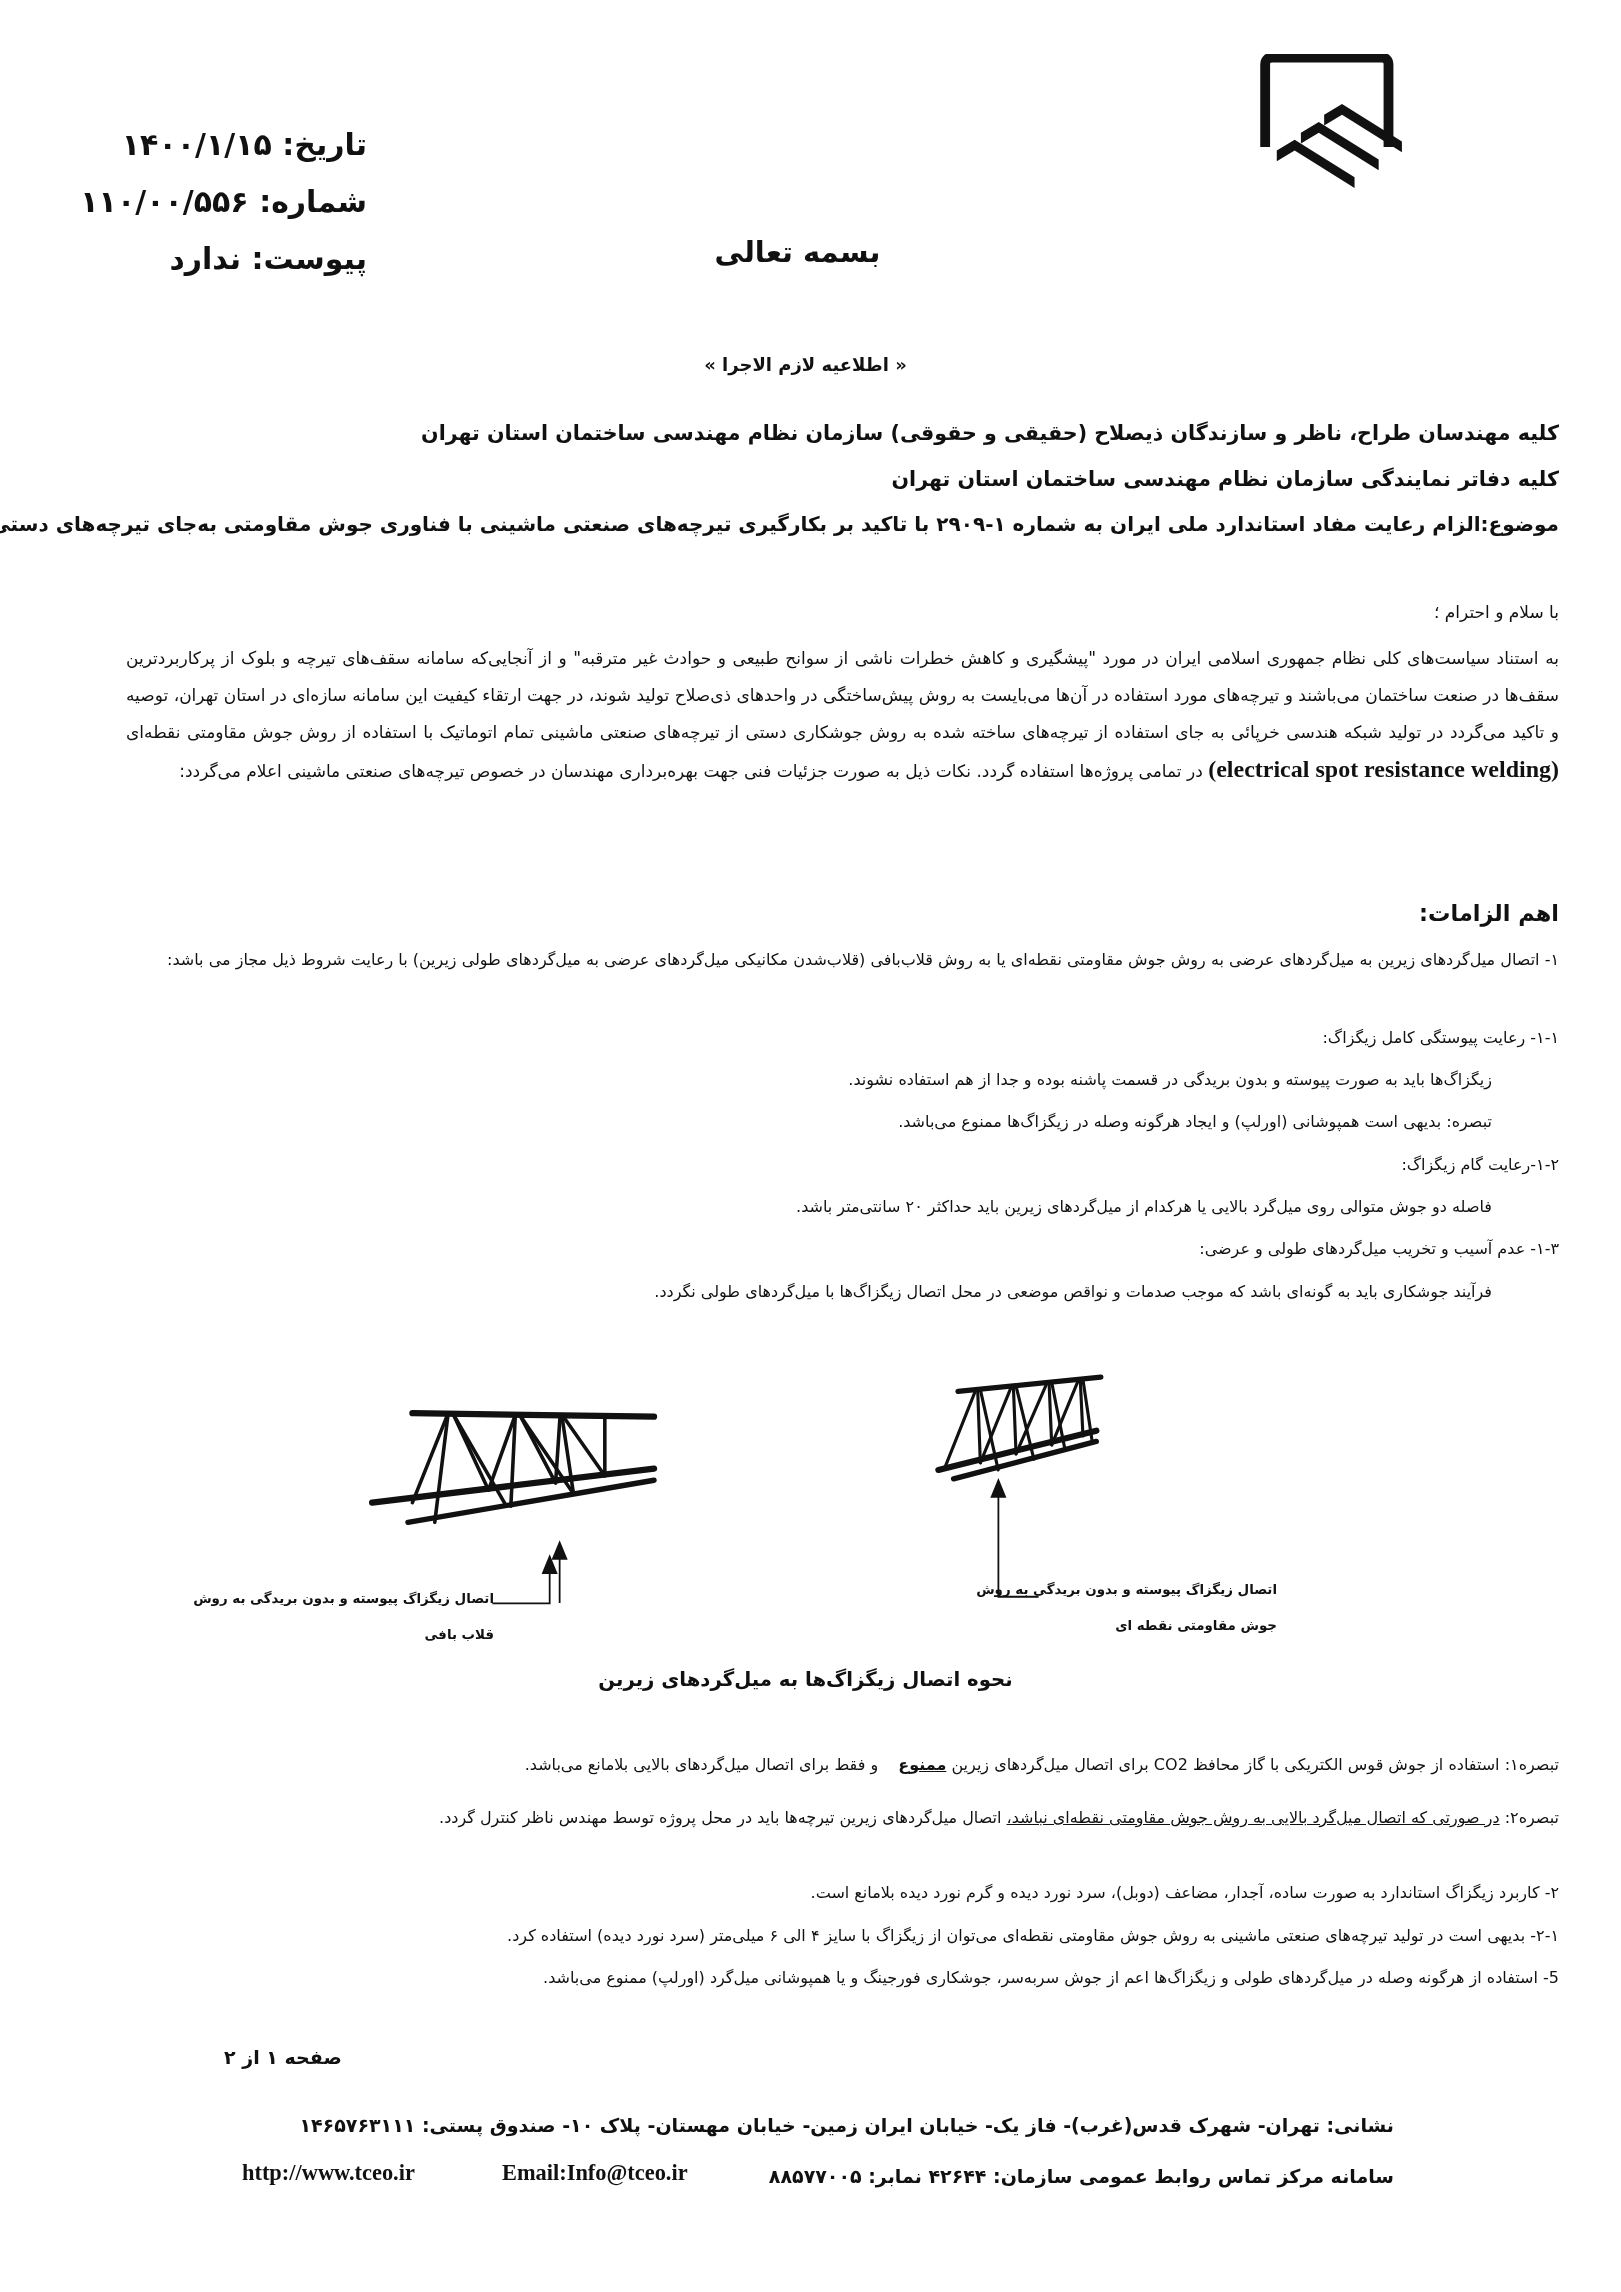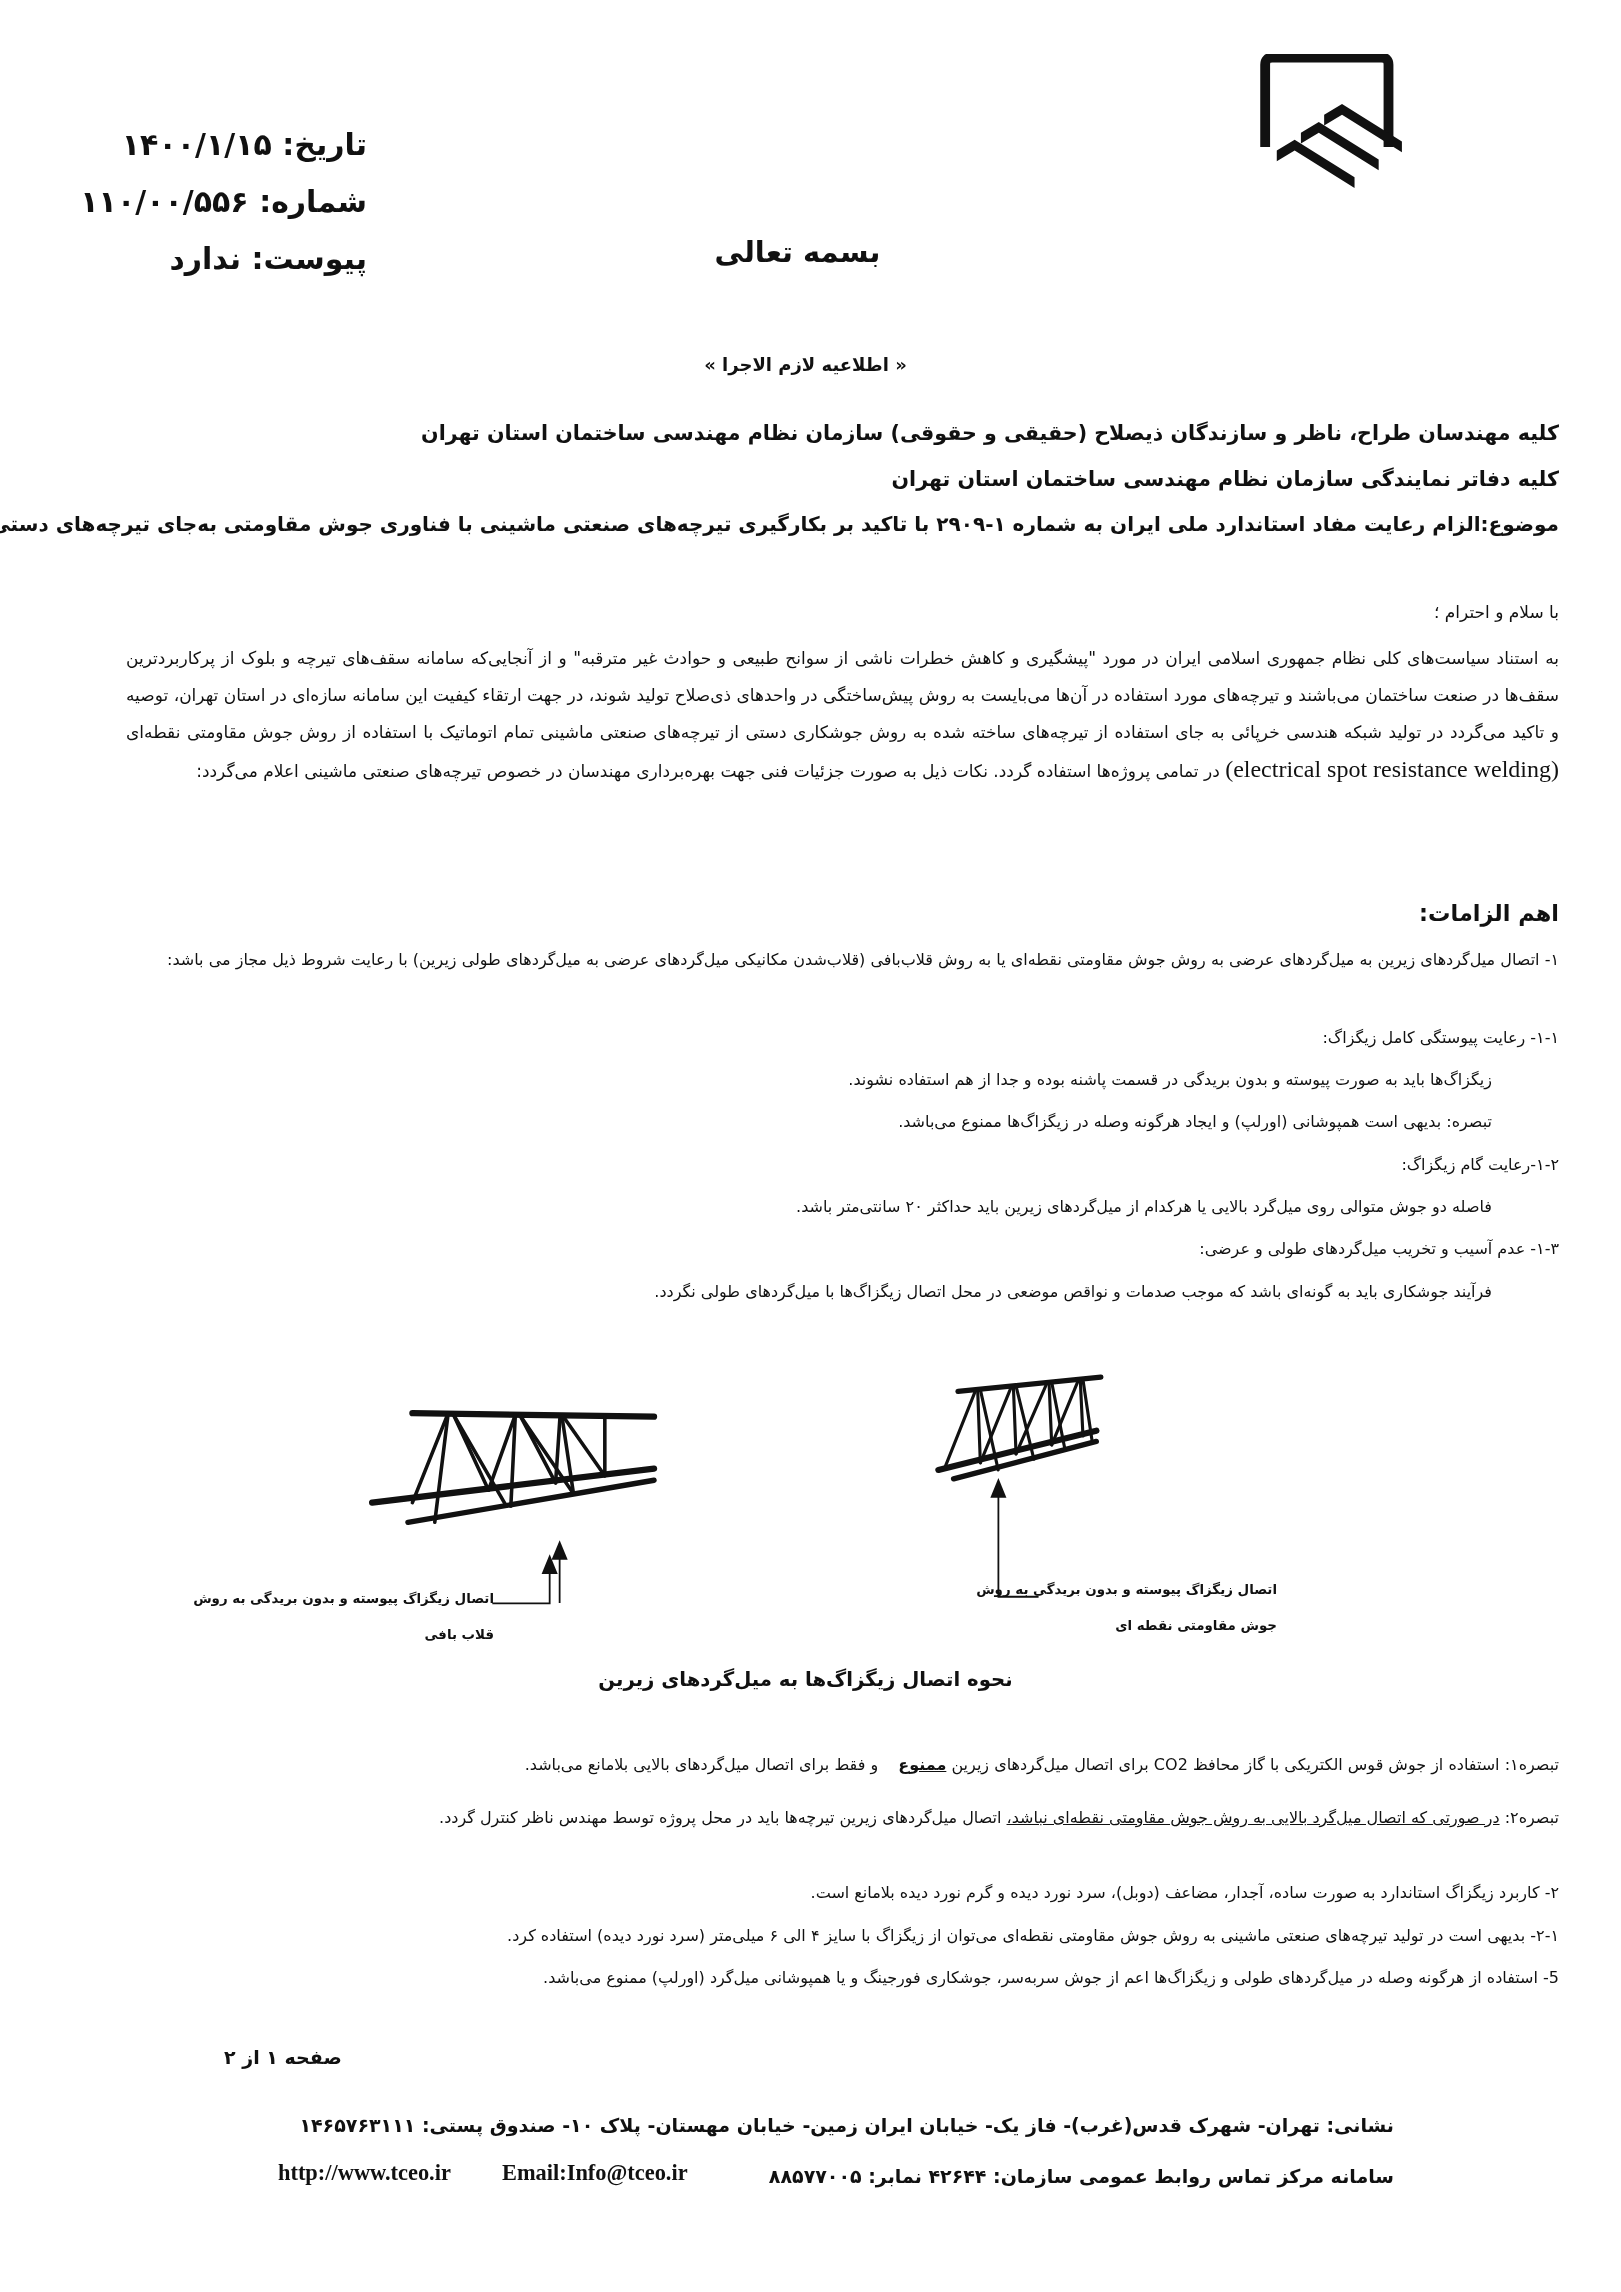--- a/index.html
+++ b/index.html
@@ -22,21 +22,21 @@
   .bismillah { left: 681px; top: 235px; width: 233px; text-align: center; font-size: 29px; font-weight: bold; }
 
   
   .notice-title { left: 537px; top: 354px; width: 537px; text-align: center; font-size: 18px; font-weight: bold; }
   .addressee { right: 63px; width: 1433px; text-align: right; font-size: 20.6px; font-weight: bold; white-space: nowrap; }
   .subject { right: 63px; width: 1469px; text-align: right; font-size: 20px; font-weight: bold; white-space: nowrap; letter-spacing: -0.3px; }
 
   
   .greet { right: 63px; top: 602px; font-size: 17px; }
   .para { right: 63px; width: 1433px; text-align: justify; text-align-last: right; font-size: 17px; line-height: 37px; }
-  .para .en { font-family: "Liberation Serif", serif; font-weight: normal; font-size: 24px; direction: ltr; unicode-bidi: embed; }
+  .para .en { font-family: "Liberation Serif", serif; font-weight: bold; font-size: 24px; direction: ltr; unicode-bidi: embed; }
 
   .req-title { right: 63px; top: 900px; font-size: 22.4px; font-weight: bold; }
   .line { right: 63px; font-size: 16px; white-space: nowrap; text-align: right; }
   .wide { width: 1469px; text-align: justify; text-align-last: right; white-space: normal; line-height: 39px; }
 
   
   .fig { position: absolute; }
   .fig-label { font-size: 13.4px; font-weight: bold; line-height: 36px; text-align: right; white-space: nowrap; }
   .fig-caption { left: 537px; top: 1668px; width: 537px; text-align: center; font-size: 19.7px; font-weight: bold; }
 
@@ -182,14 +182,14 @@
 </div>
 <div class="abs line rtl" style="top:1883px;">۲- کاربرد زیگزاگ استاندارد به صورت ساده، آجدار، مضاعف (دوبل)، سرد نورد دیده و گرم نورد دیده بلامانع است.</div>
 <div class="abs line rtl" style="top:1926px;">۲-۱- بدیهی است در تولید تیرچه‌های صنعتی ماشینی به روش جوش مقاومتی نقطه‌ای می‌توان از زیگزاگ با سایز ۴ الی ۶ میلی‌متر (سرد نورد دیده) استفاده کرد.</div>
 <div class="abs line rtl" style="top:1968px;">5- استفاده از هرگونه وصله در میل‌گردهای طولی و زیگزاگ‌ها اعم از جوش سربه‌سر، جوشکاری فورجینگ و یا همپوشانی میل‌گرد (اورلپ) ممنوع می‌باشد.</div>
 
 <div class="abs pageno rtl">صفحه ۱ از ۲</div>
 
 <div class="abs footer rtl" style="top:2114px; right:228px;">نشانی: تهران- شهرک قدس(غرب)- فاز یک- خیابان ایران زمین- خیابان مهستان- پلاک ۱۰- صندوق پستی:  ۱۴۶۵۷۶۳۱۱۱</div>
 <div class="abs footer rtl" style="top:2165px; right:228px;margin-left:28px;">سامانه مرکز تماس روابط عمومی سازمان:  ۴۲۶۴۴  نمابر: ۸۸۵۷۷۰۰۵</div>
 <div class="abs footer-en" style="left:502px; top:2160px;">Email:Info@tceo.ir</div>
-<div class="abs footer-en" style="left:242px; top:2160px;margin-left:36px;">http://www.tceo.ir</div>
+<div class="abs footer-en" style="left:242px; top:2160px;">http://www.tceo.ir</div>
 
 
 </body></html>

